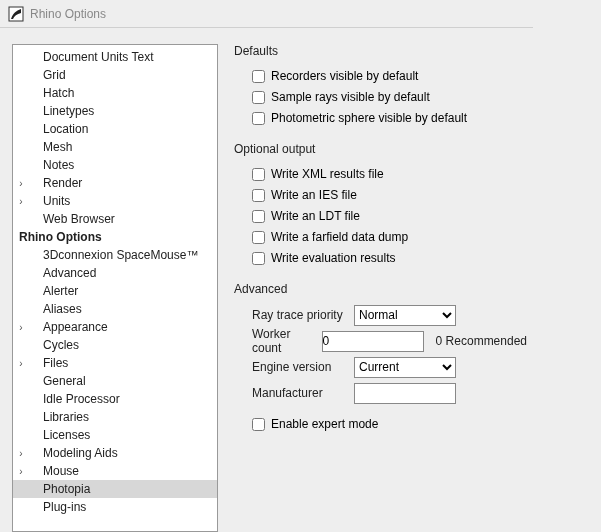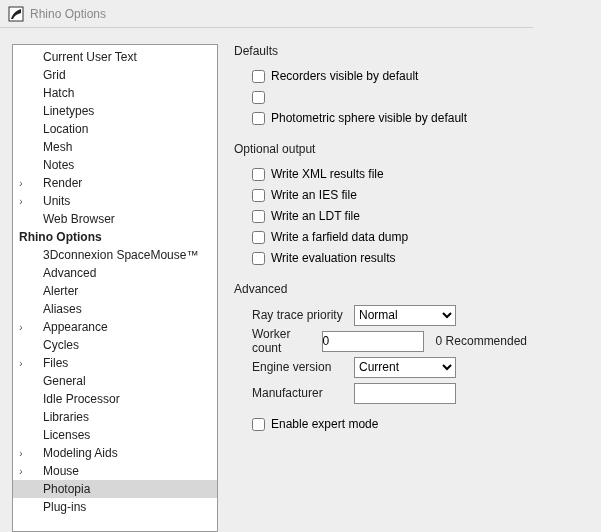--- a/index.html
+++ b/index.html
@@ -40,21 +40,21 @@
       </svg>
     </span>
     <span>Rhino Options</span>
   </div>
 
   <div class="body">
     <div class="sidebar" id="sidebar">
         <div class="tree-item">
           <span class="spacer"></span>
           <span class="indent1"></span>
-          <span class="label">Current User Text</span>
+          <span class="label">Document Units Text</span>
         </div>
         <div class="tree-item">
           <span class="spacer"></span>
           <span class="indent1"></span>
           <span class="label">Grid</span>
         </div>
         <div class="tree-item">
           <span class="spacer"></span>
           <span class="indent1"></span>
           <span class="label">Hatch</span>
@@ -178,20 +178,21 @@
     <div class="main">
 
       <div class="section">
         <div class="section-title">Defaults</div>
         <label class="check-row">
           <input type="checkbox" style="">
           <span>Recorders visible by default</span>
         </label>
         <label class="check-row">
           <input type="checkbox" style="">
+          <span>Sample rays visible by default</span>
         </label>
         <label class="check-row">
           <input type="checkbox" style="">
           <span>Photometric sphere visible by default</span>
         </label>
       </div>
 
       <div class="section">
         <div class="section-title">Optional output</div>
         <label class="check-row">

